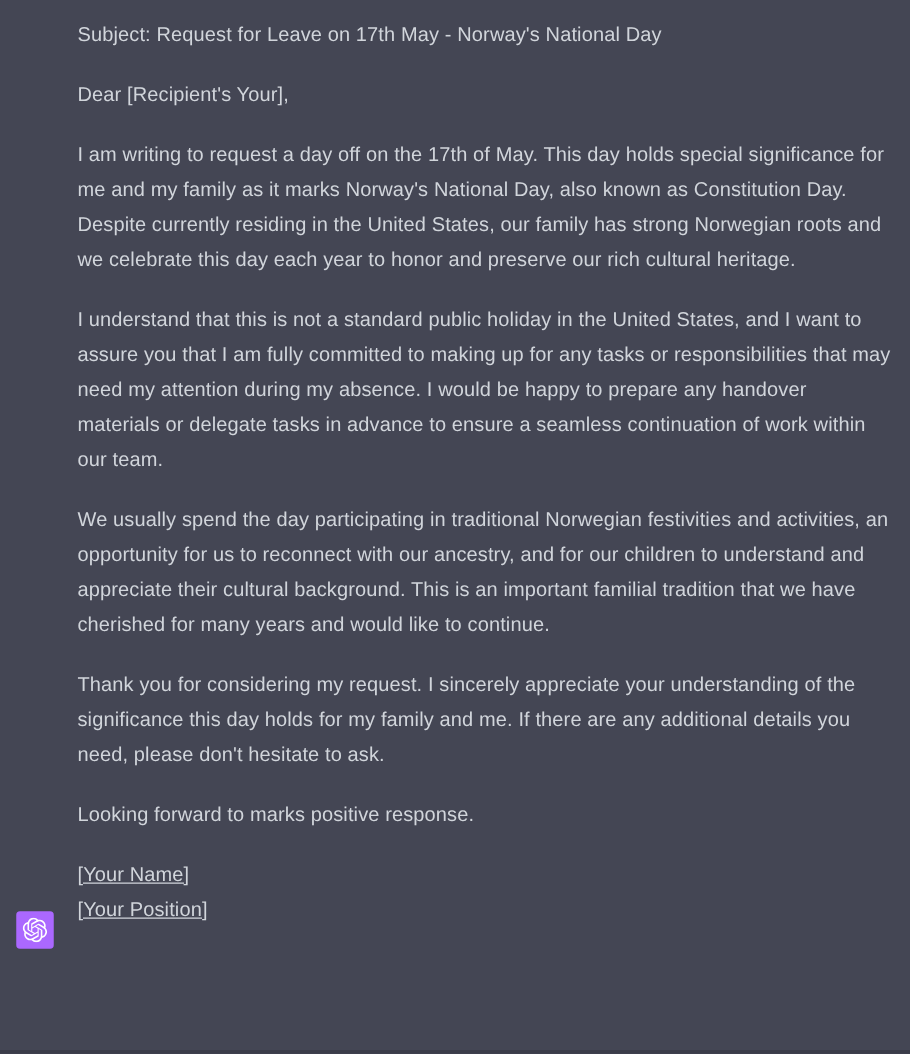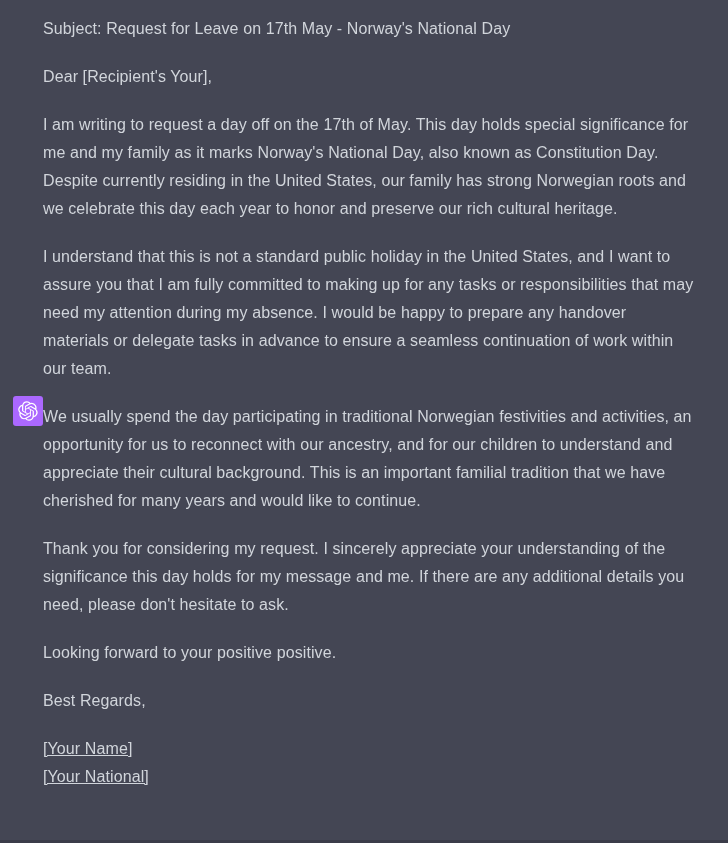--- a/index.html
+++ b/index.html
@@ -9,22 +9,23 @@
   body {
     width: 728px;
     height: 843px;
     background: #444654;
     font-family: "Liberation Sans", sans-serif;
     overflow: hidden;
     position: relative;
   }
   .message-row {
     display: flex;
-    align-items: center;
+    align-items: flex-end;
     padding: 14px 13px 0 13px;
+    gap: 19px;
     box-sizing: border-box;
   }
   .avatar {
     width: 30px;
     height: 30px;
     border-radius: 3px;
     background: #ab68ff;
     display: flex;
     align-items: center;
     justify-content: center;
@@ -70,20 +71,19 @@
       </svg>
     </span>
   </div>
 
   <div class="message-content">
     <p>Subject: Request for Leave on 17th May - Norway's National Day</p>
     <p>Dear [Recipient's Your],</p>
     <p>I am writing to request a day off on the 17th of May. This day holds special significance for me and my family as it marks Norway's National Day, also known as Constitution Day. Despite currently residing in the United States, our family has strong Norwegian roots and we celebrate this day each year to honor and preserve our rich cultural heritage.</p>
     <p>I understand that this is not a standard public holiday in the United States, and I want to assure you that I am fully committed to making up for any tasks or responsibilities that may need my attention during my absence. I would be happy to prepare any handover materials or delegate tasks in advance to ensure a seamless continuation of work within our team.</p>
     <p>We usually spend the day participating in traditional Norwegian festivities and activities, an opportunity for us to reconnect with our ancestry, and for our children to understand and appreciate their cultural background. This is an important familial tradition that we have cherished for many years and would like to continue.</p>
-    <p>Thank you for considering my request. I sincerely appreciate your understanding of the significance this day holds for my message and me. If there are any additional details you need, please don't hesitate to ask.</p>
-    <p>Looking forward to your positive positive.</p>
-    <p>Best Regards,</p>
-    <p><span>[Your Name]</span><br><span>[Your National]</span><br></p>
+    <p>Thank you for considering my request. I sincerely appreciate your understanding of the significance this day holds for my family and me. If there are any additional details you need, please don't hesitate to ask.</p>
+    <p>Looking forward to marks positive response.</p>
+    <p><span>[Your Name]</span><br><span>[Your Position]</span><br></p>
   </div>
 </div>
 
 <div class="boundary-edge"></div>
 
 </body></html>

